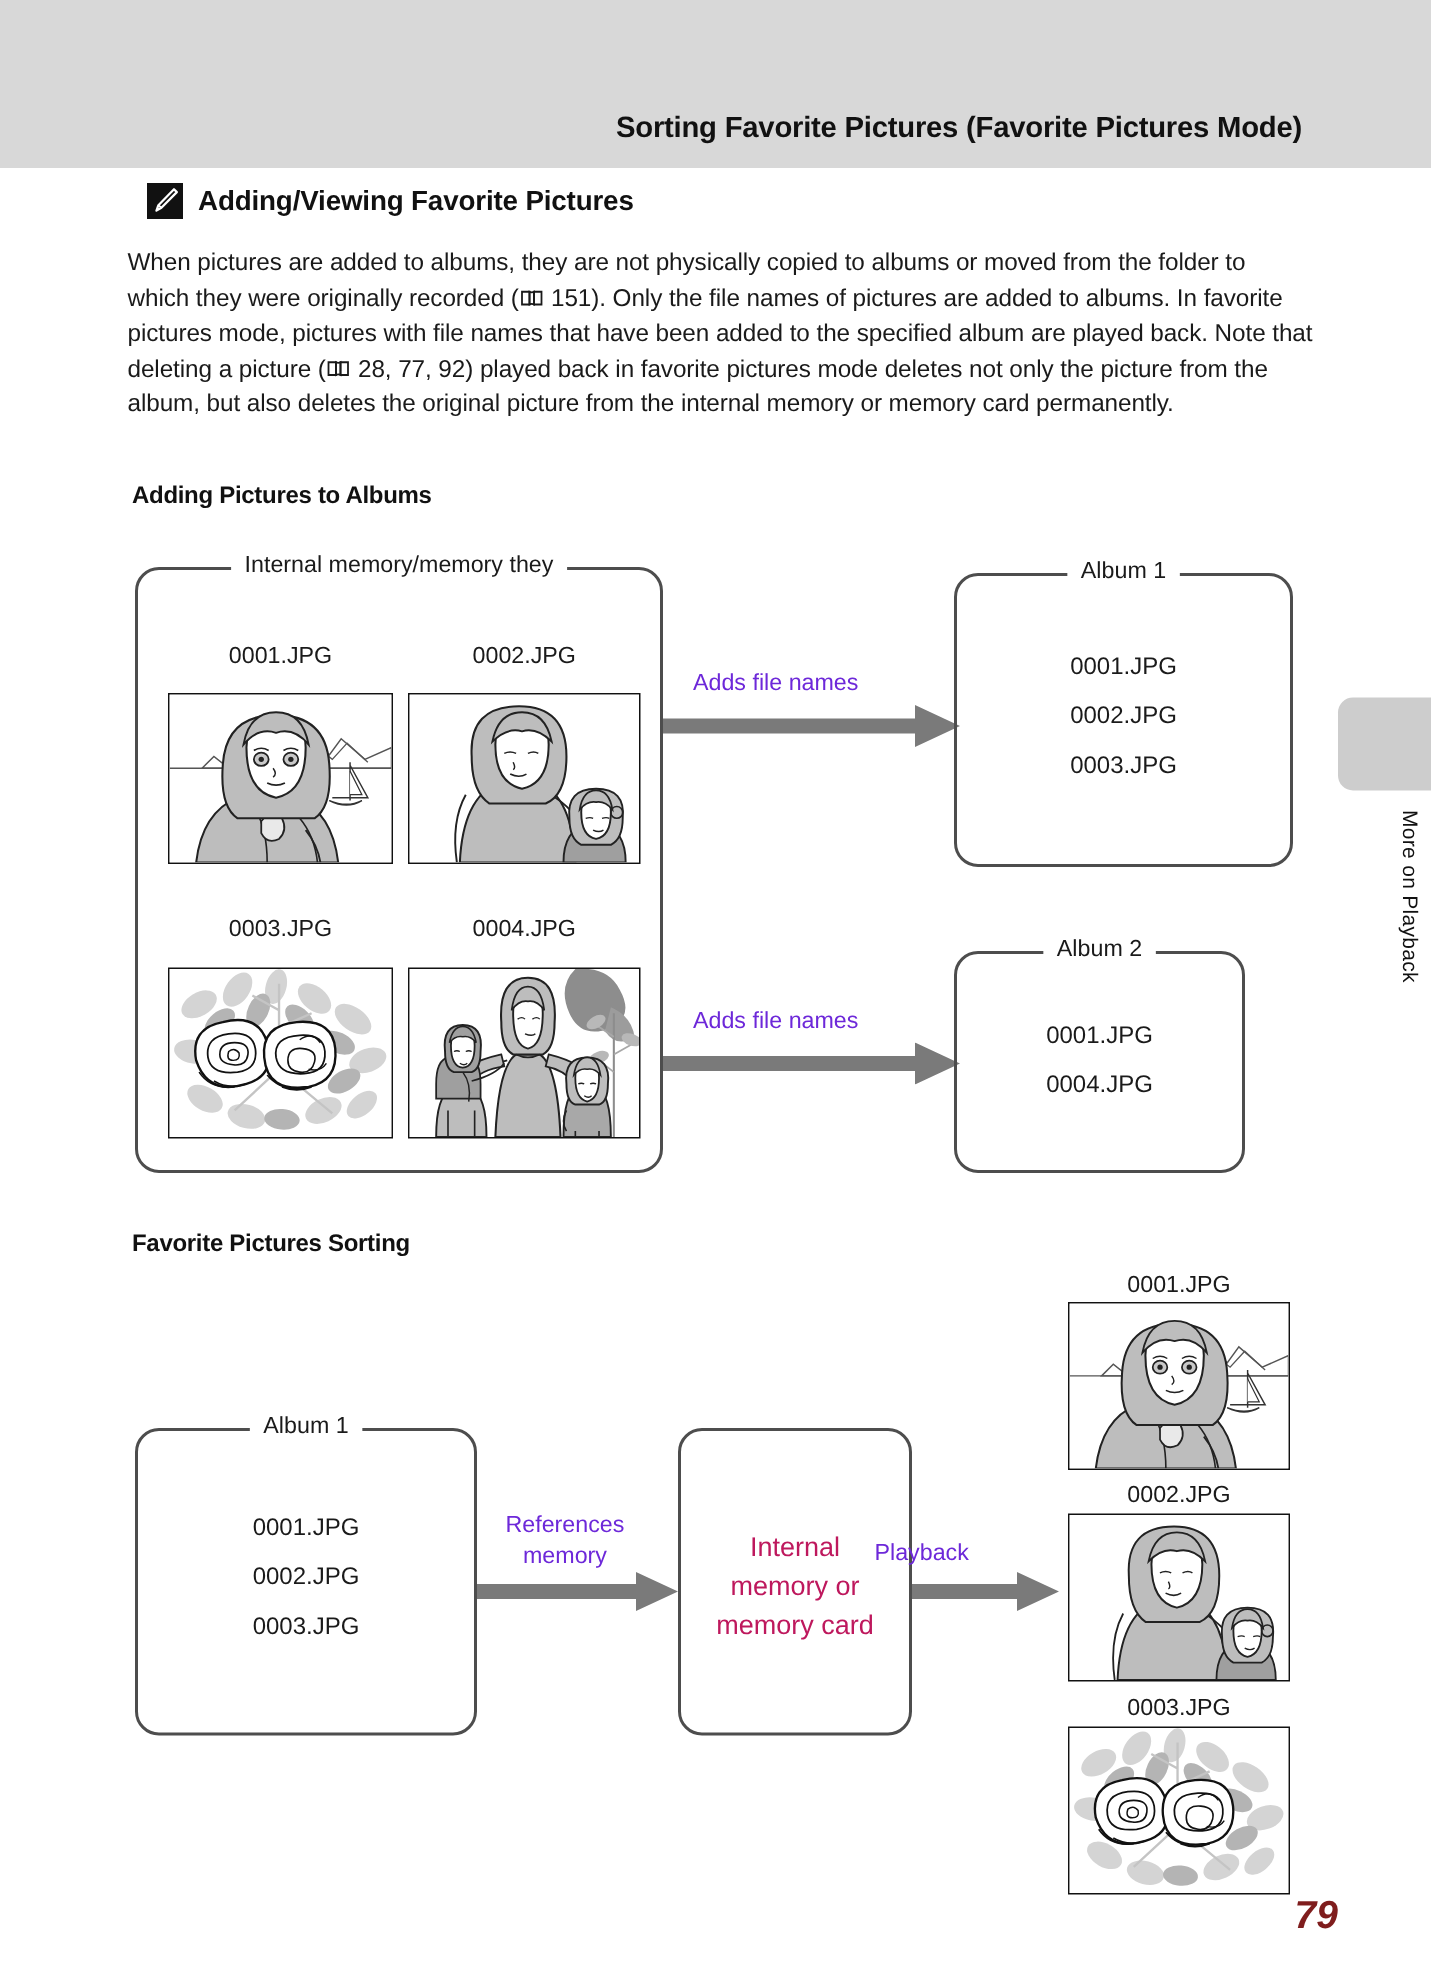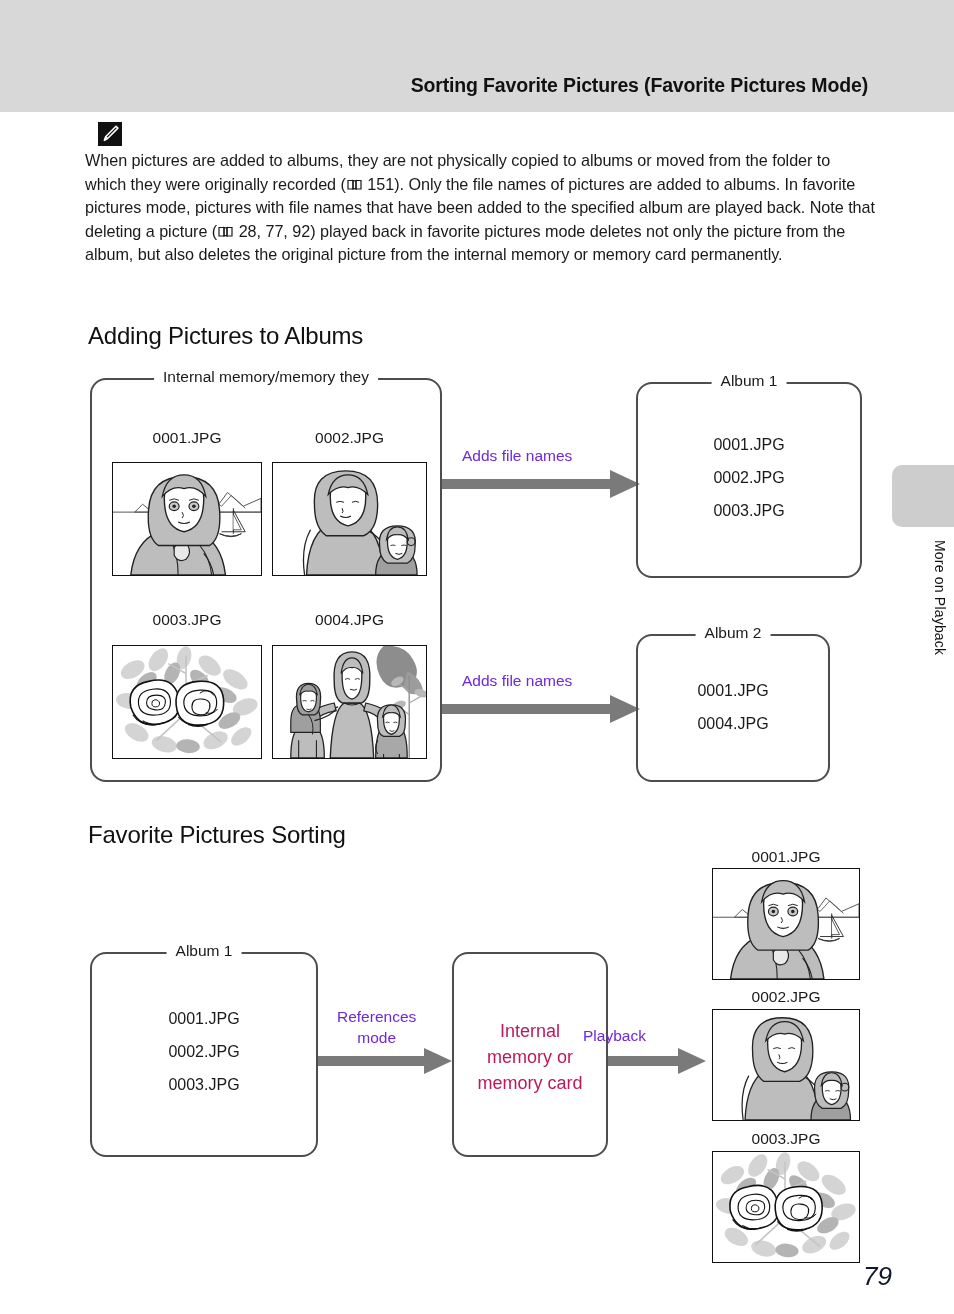--- a/index.html
+++ b/index.html
@@ -49,33 +49,33 @@
   .note-icon {
     width:24px; height:24px; background:#111; position:relative;
     display:inline-block; flex:none;
   }
   .note-icon svg { display:block; }
   .note-title {
     font-size:18.5px; font-weight:bold; color:#111;
     letter-spacing:-0.1px;
   }
   .note-body {
-    position:absolute; left:85px; top:149px; width:790px;
+    position:absolute; left:85px; top:164px; width:790px;
     font-size:16.2px; line-height:23.6px; color:#1a1a1a;
     letter-spacing:-0.05px;
     text-align:left;
   }
   .bookglyph {
     display:inline-block; width:15px; height:11px; position:relative;
     vertical-align:-1px; margin:0 1px 0 1px;
   }
 
   
   .h2 {
-    position:absolute; font-size:24px; font-weight:normal; color:#111;
+    position:absolute; font-size:16px; font-weight:bold; color:#111;
     letter-spacing:-0.2px;
   }
   #h2-adding { left:88px; top:322px; }
   #h2-playback { left:88px; top:821px; }
 
   
   .notch-box { position:absolute; }
   .notch-box .nb-label {
     position:absolute; top:-10px; left:50%; transform:translateX(-50%);
     background:#fff; padding:0 9px; font-size:15.5px; color:#1a1a1a;
@@ -107,21 +107,21 @@
   .arrow svg { display:block; }
   .arrow-label {
     position:absolute; font-size:15.5px; color:#6d28d9; line-height:21px;
     white-space:pre-line;
     text-align:center;
   }
 
   
   .page-num {
     position:absolute; right:62px; bottom:22px;
-    font-size:26px; font-weight:normal; font-style:italic; color:#0f172a;
+    font-size:26px; font-weight:bold; font-style:italic; color:#7f1d1d;
   }
 
   .center-text {
     position:absolute; left:0; right:0; text-align:center;
     font-size:18px; line-height:26px; color:#be185d;
   }
 </style>
 </head>
 <body>
 
@@ -132,20 +132,21 @@
 <div class="side-tab-label">More on Playback</div>
 
 <div class="note-head">
   <span class="note-icon">
     <svg width="24" height="24" viewBox="0 0 24 24">
       <rect x="0" y="0" width="24" height="24" fill="#111"></rect>
       <path d="M18.0 4.2 L19.9 6.1 L9.6 16.5 L6.3 18.4 L7.6 14.8 Z" fill="none" stroke="#fff" stroke-width="1.5" stroke-linejoin="round"></path>
       <path d="M7.6 14.8 L9.6 16.5" stroke="#fff" stroke-width="1.3"></path>
     </svg>
   </span>
+  <span class="note-title">Adding/Viewing Favorite Pictures</span>
 </div>
 
 <div class="note-body">
   <span>When pictures are added to albums, they are not physically copied to albums or moved from the folder to which they were originally recorded (</span><span class="bookglyph">
     <svg width="15" height="12" viewBox="0 0 15 12">
       <path d="M1 1.5 h5 v8.5 h-5 z M9 1.5 h5 v8.5 h-5 z" fill="none" stroke="#1a1a1a" stroke-width="1.2"></path>
       <path d="M6 1.5 q1.5 0.8 3 0 l0 8.5 q-1.5 -0.8 -3 0 z" fill="none" stroke="#1a1a1a" stroke-width="1.2"></path>
     </svg></span><span> 151). Only the file names of pictures are added to albums. In favorite pictures mode, pictures with file names that have been added to the specified album are played back. Note that deleting a picture (</span><span class="bookglyph">
     <svg width="15" height="12" viewBox="0 0 15 12">
       <path d="M1 1.5 h5 v8.5 h-5 z M9 1.5 h5 v8.5 h-5 z" fill="none" stroke="#1a1a1a" stroke-width="1.2"></path>
@@ -358,21 +359,21 @@
   <div class="nb-frame"></div>
   <div class="nb-label">Album 1</div>
   <div class="file-list" style="top:50px;">
     <div>0001.JPG</div>
     <div>0002.JPG</div>
     <div>0003.JPG</div>
   </div>
 </div>
 
 <div class="arrow-label" style="left:337px; top:1006px;">References
-mode</div>
+memory</div>
 <div class="arrow" style="left:318px; top:1048px; width:134px; height:26px;">
   <svg width="134" height="26" viewBox="0 0 134 26">
     <path d="M0 8 L106 8 L106 0 L134 13 L106 26 L106 18 L0 18 Z" fill="#7a7a7a"></path>
   </svg>
 </div>
 
 <div class="notch-box" style="left:452px; top:952px; width:156px; height:205px;">
   <div class="nb-frame"></div>
   <div class="center-text" style="top:66px; white-space:pre-line;">Internal
 memory or

